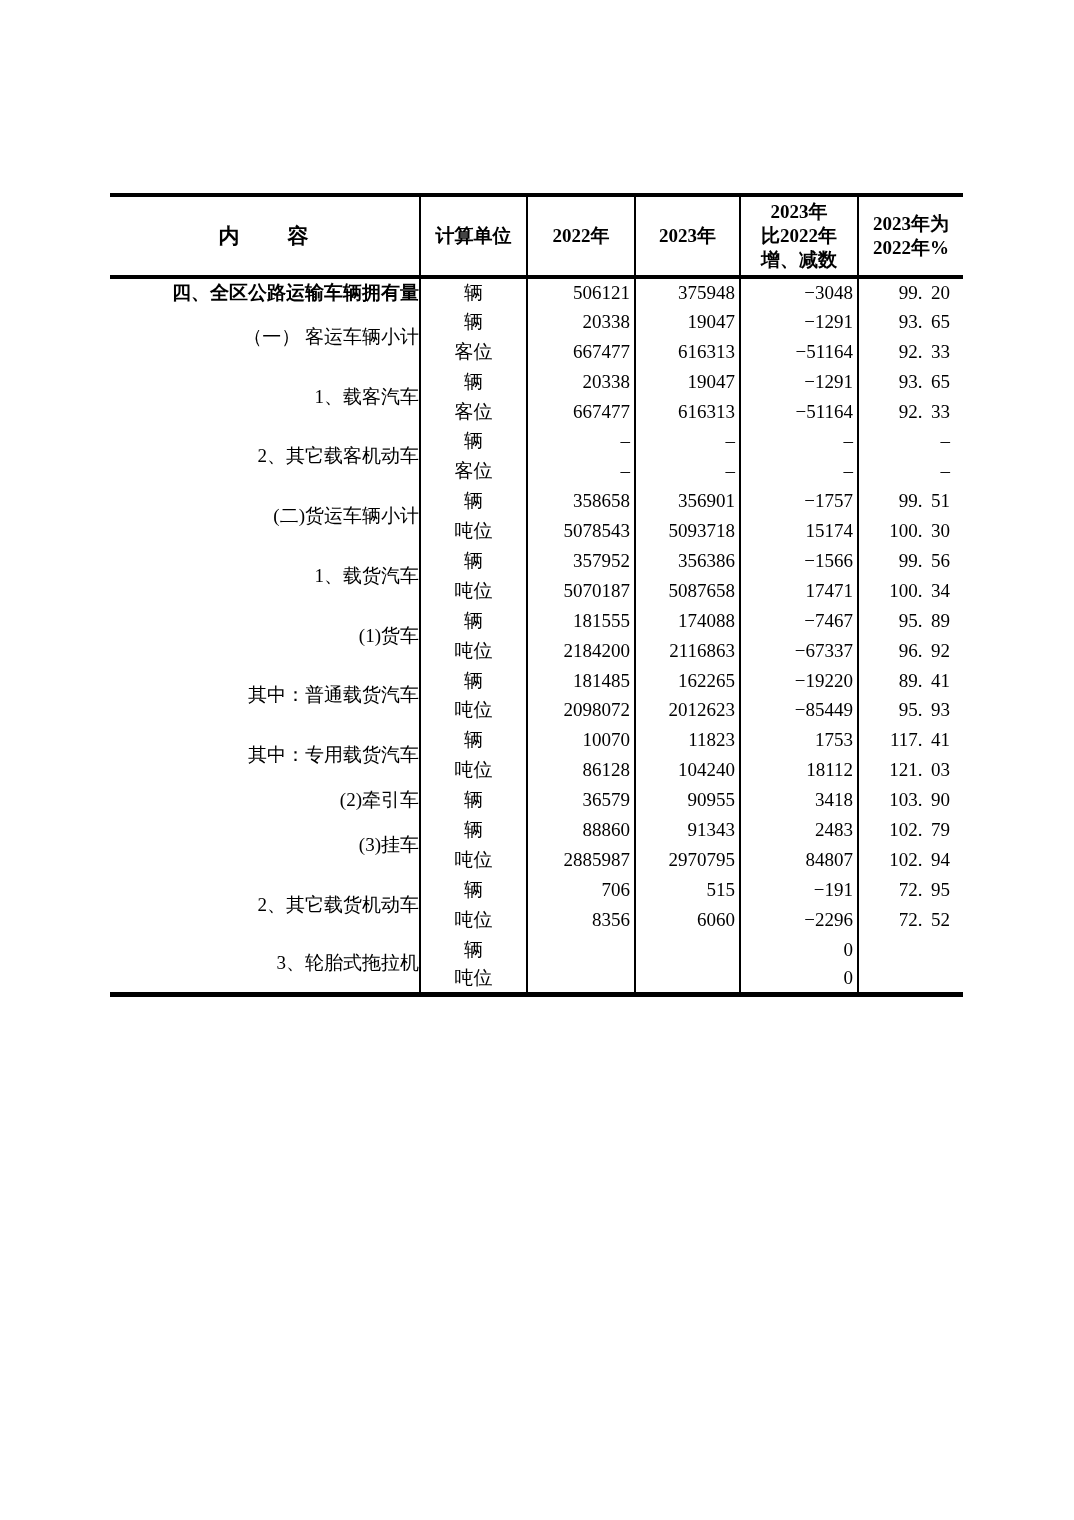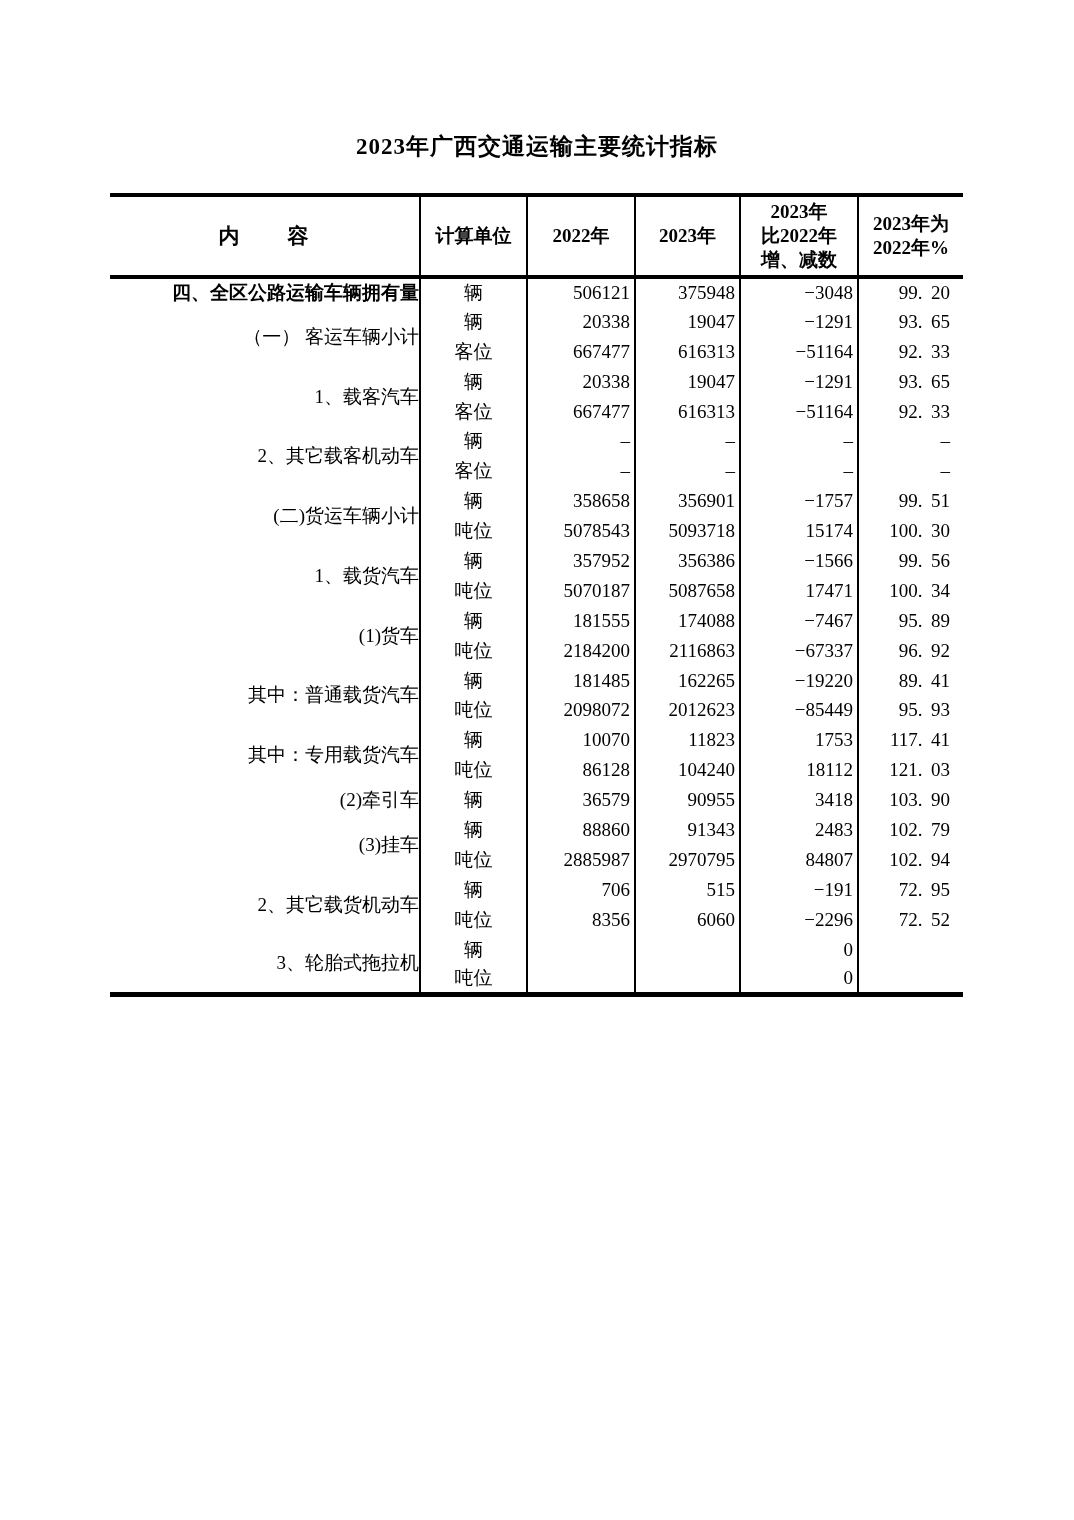--- a/index.html
+++ b/index.html
@@ -65,21 +65,20 @@
   td.c-label { text-align: right; }
   td.c-label.bold { font-weight: 700; }
   td.c-unit { text-align: center; }
   td.c-num { text-align: right; padding-right: 4px; }
   td.c-pct { padding-right: 13px; margin-top: 22px; }
 </style>
 </head>
 <body>
 
 <div class="page">
-  <div class="title">2023年广西交通运输主要统计指标</div>
 
   <table class="stat">
     <colgroup>
       <col class="c1">
         <col class="c2">
         <col class="c3">
         <col class="c4">
         <col class="c5">
         <col class="c6">
     </colgroup>

